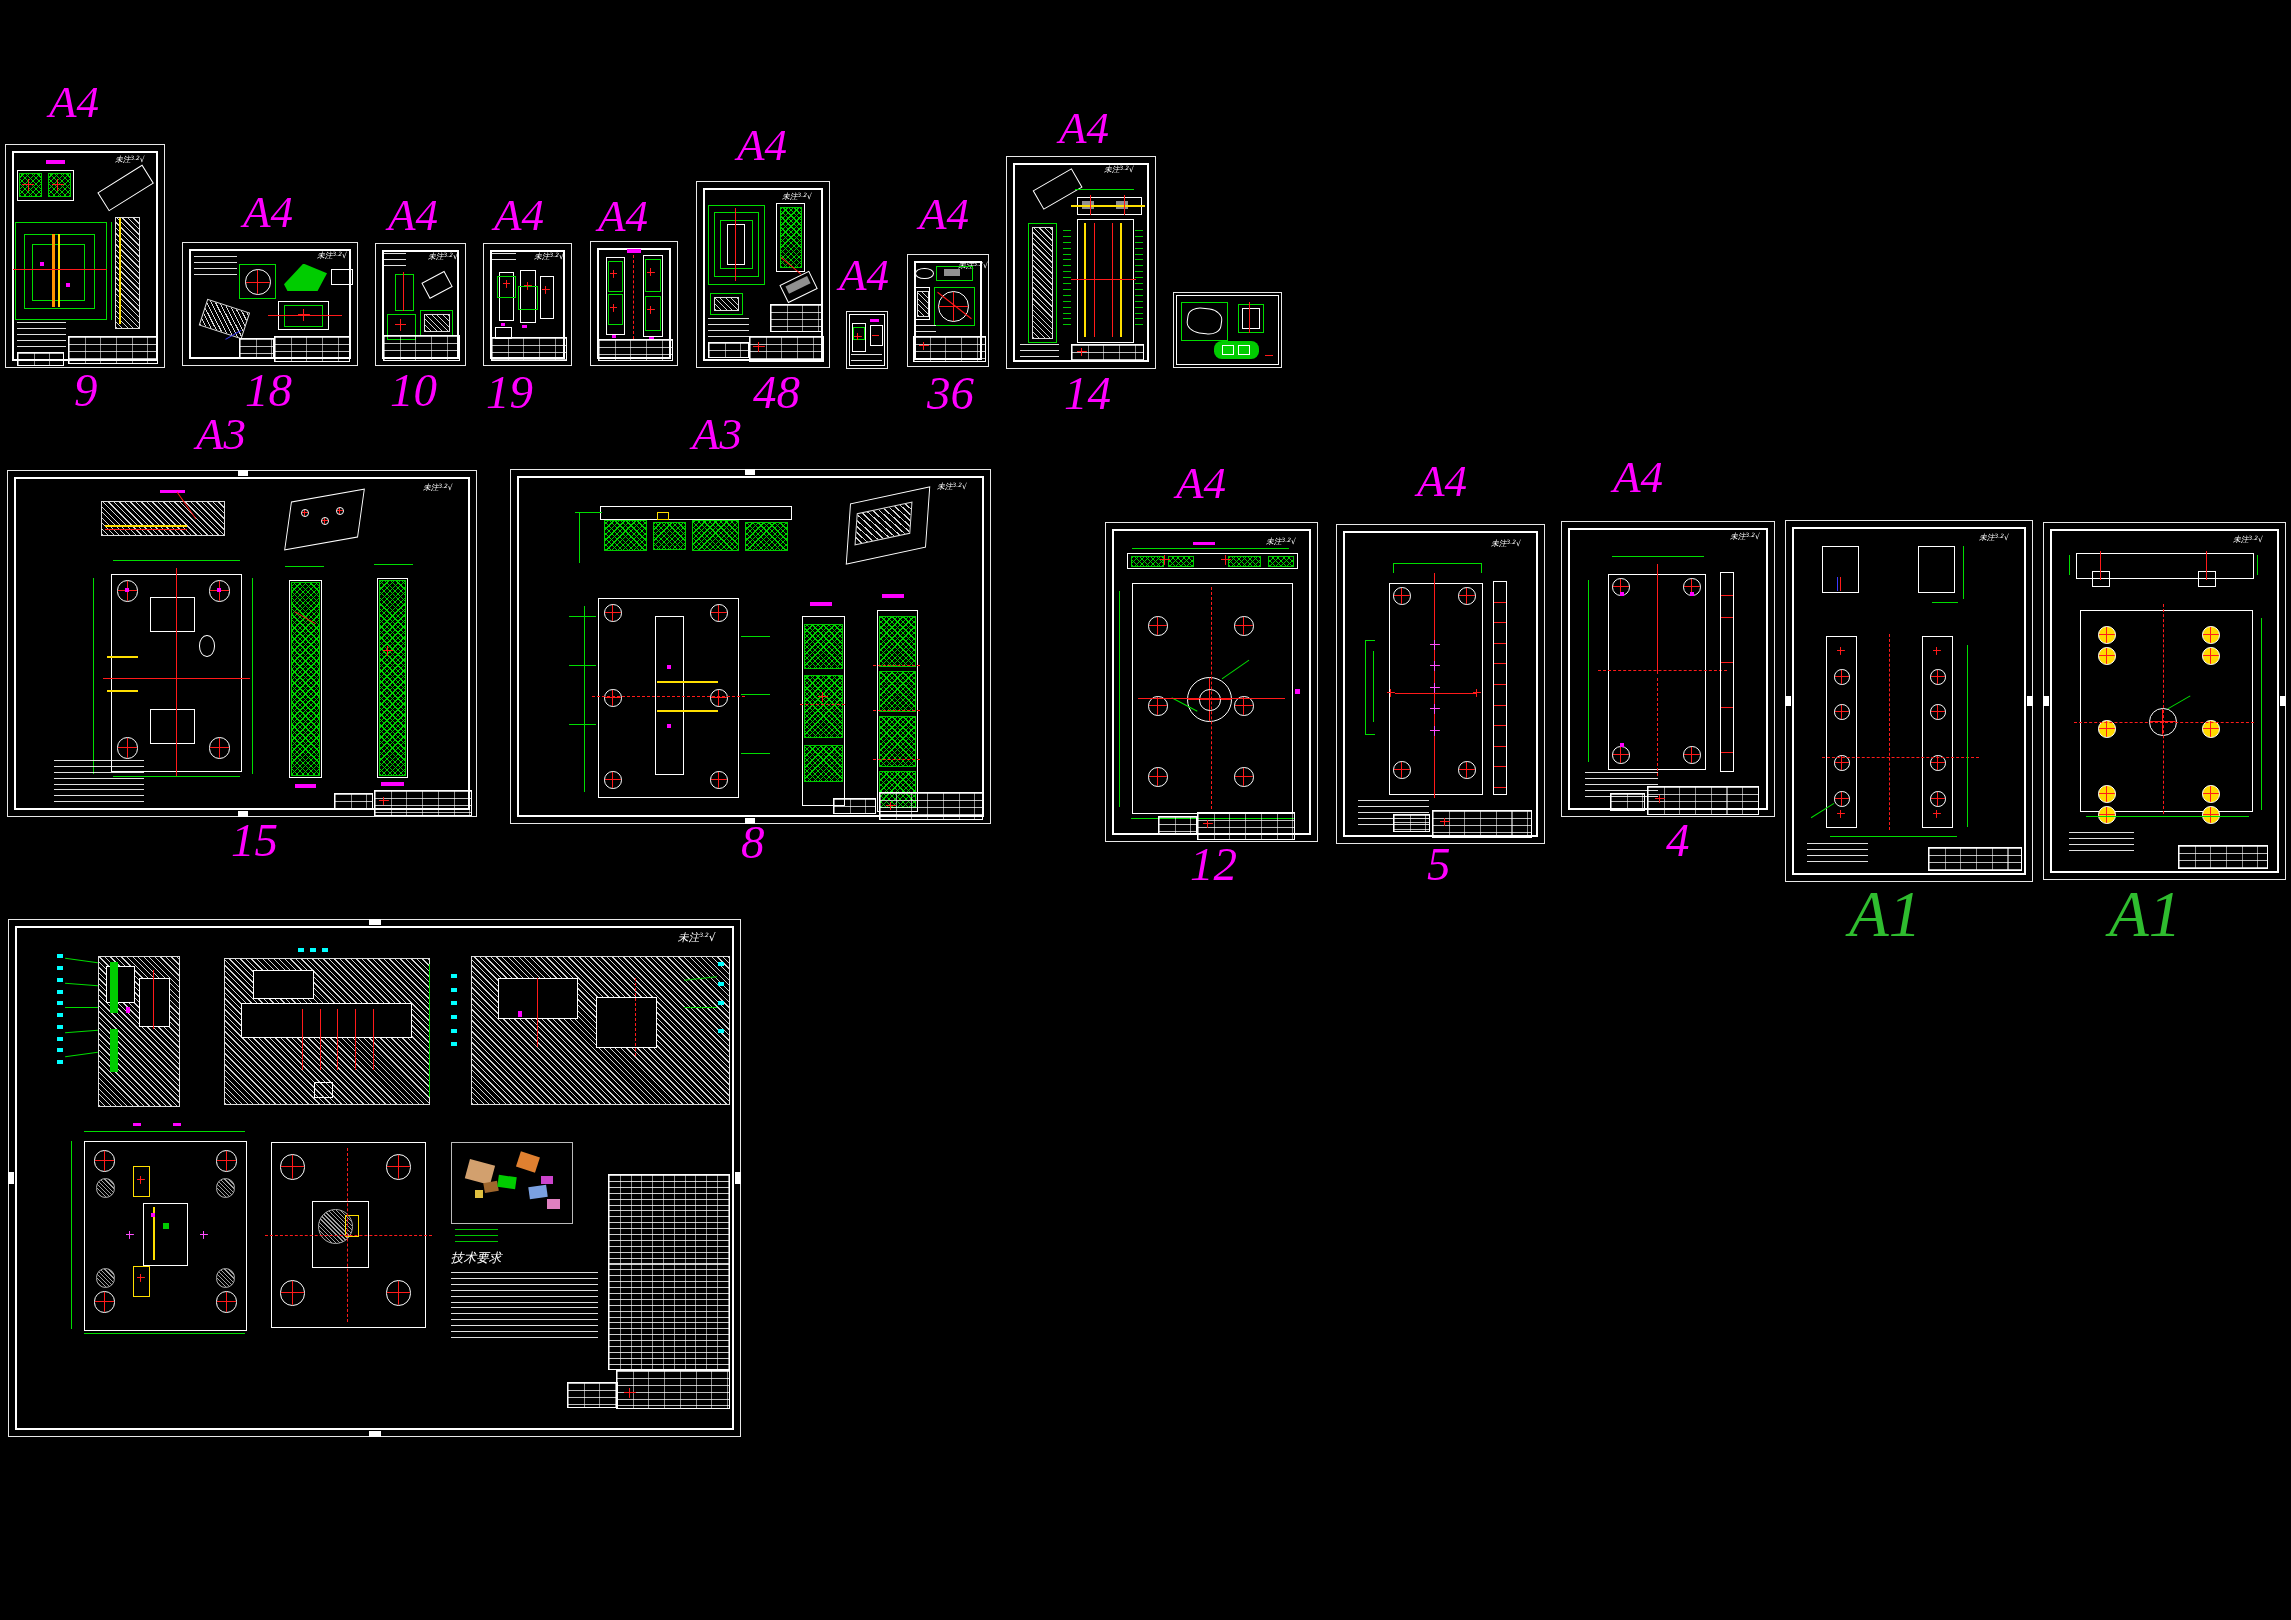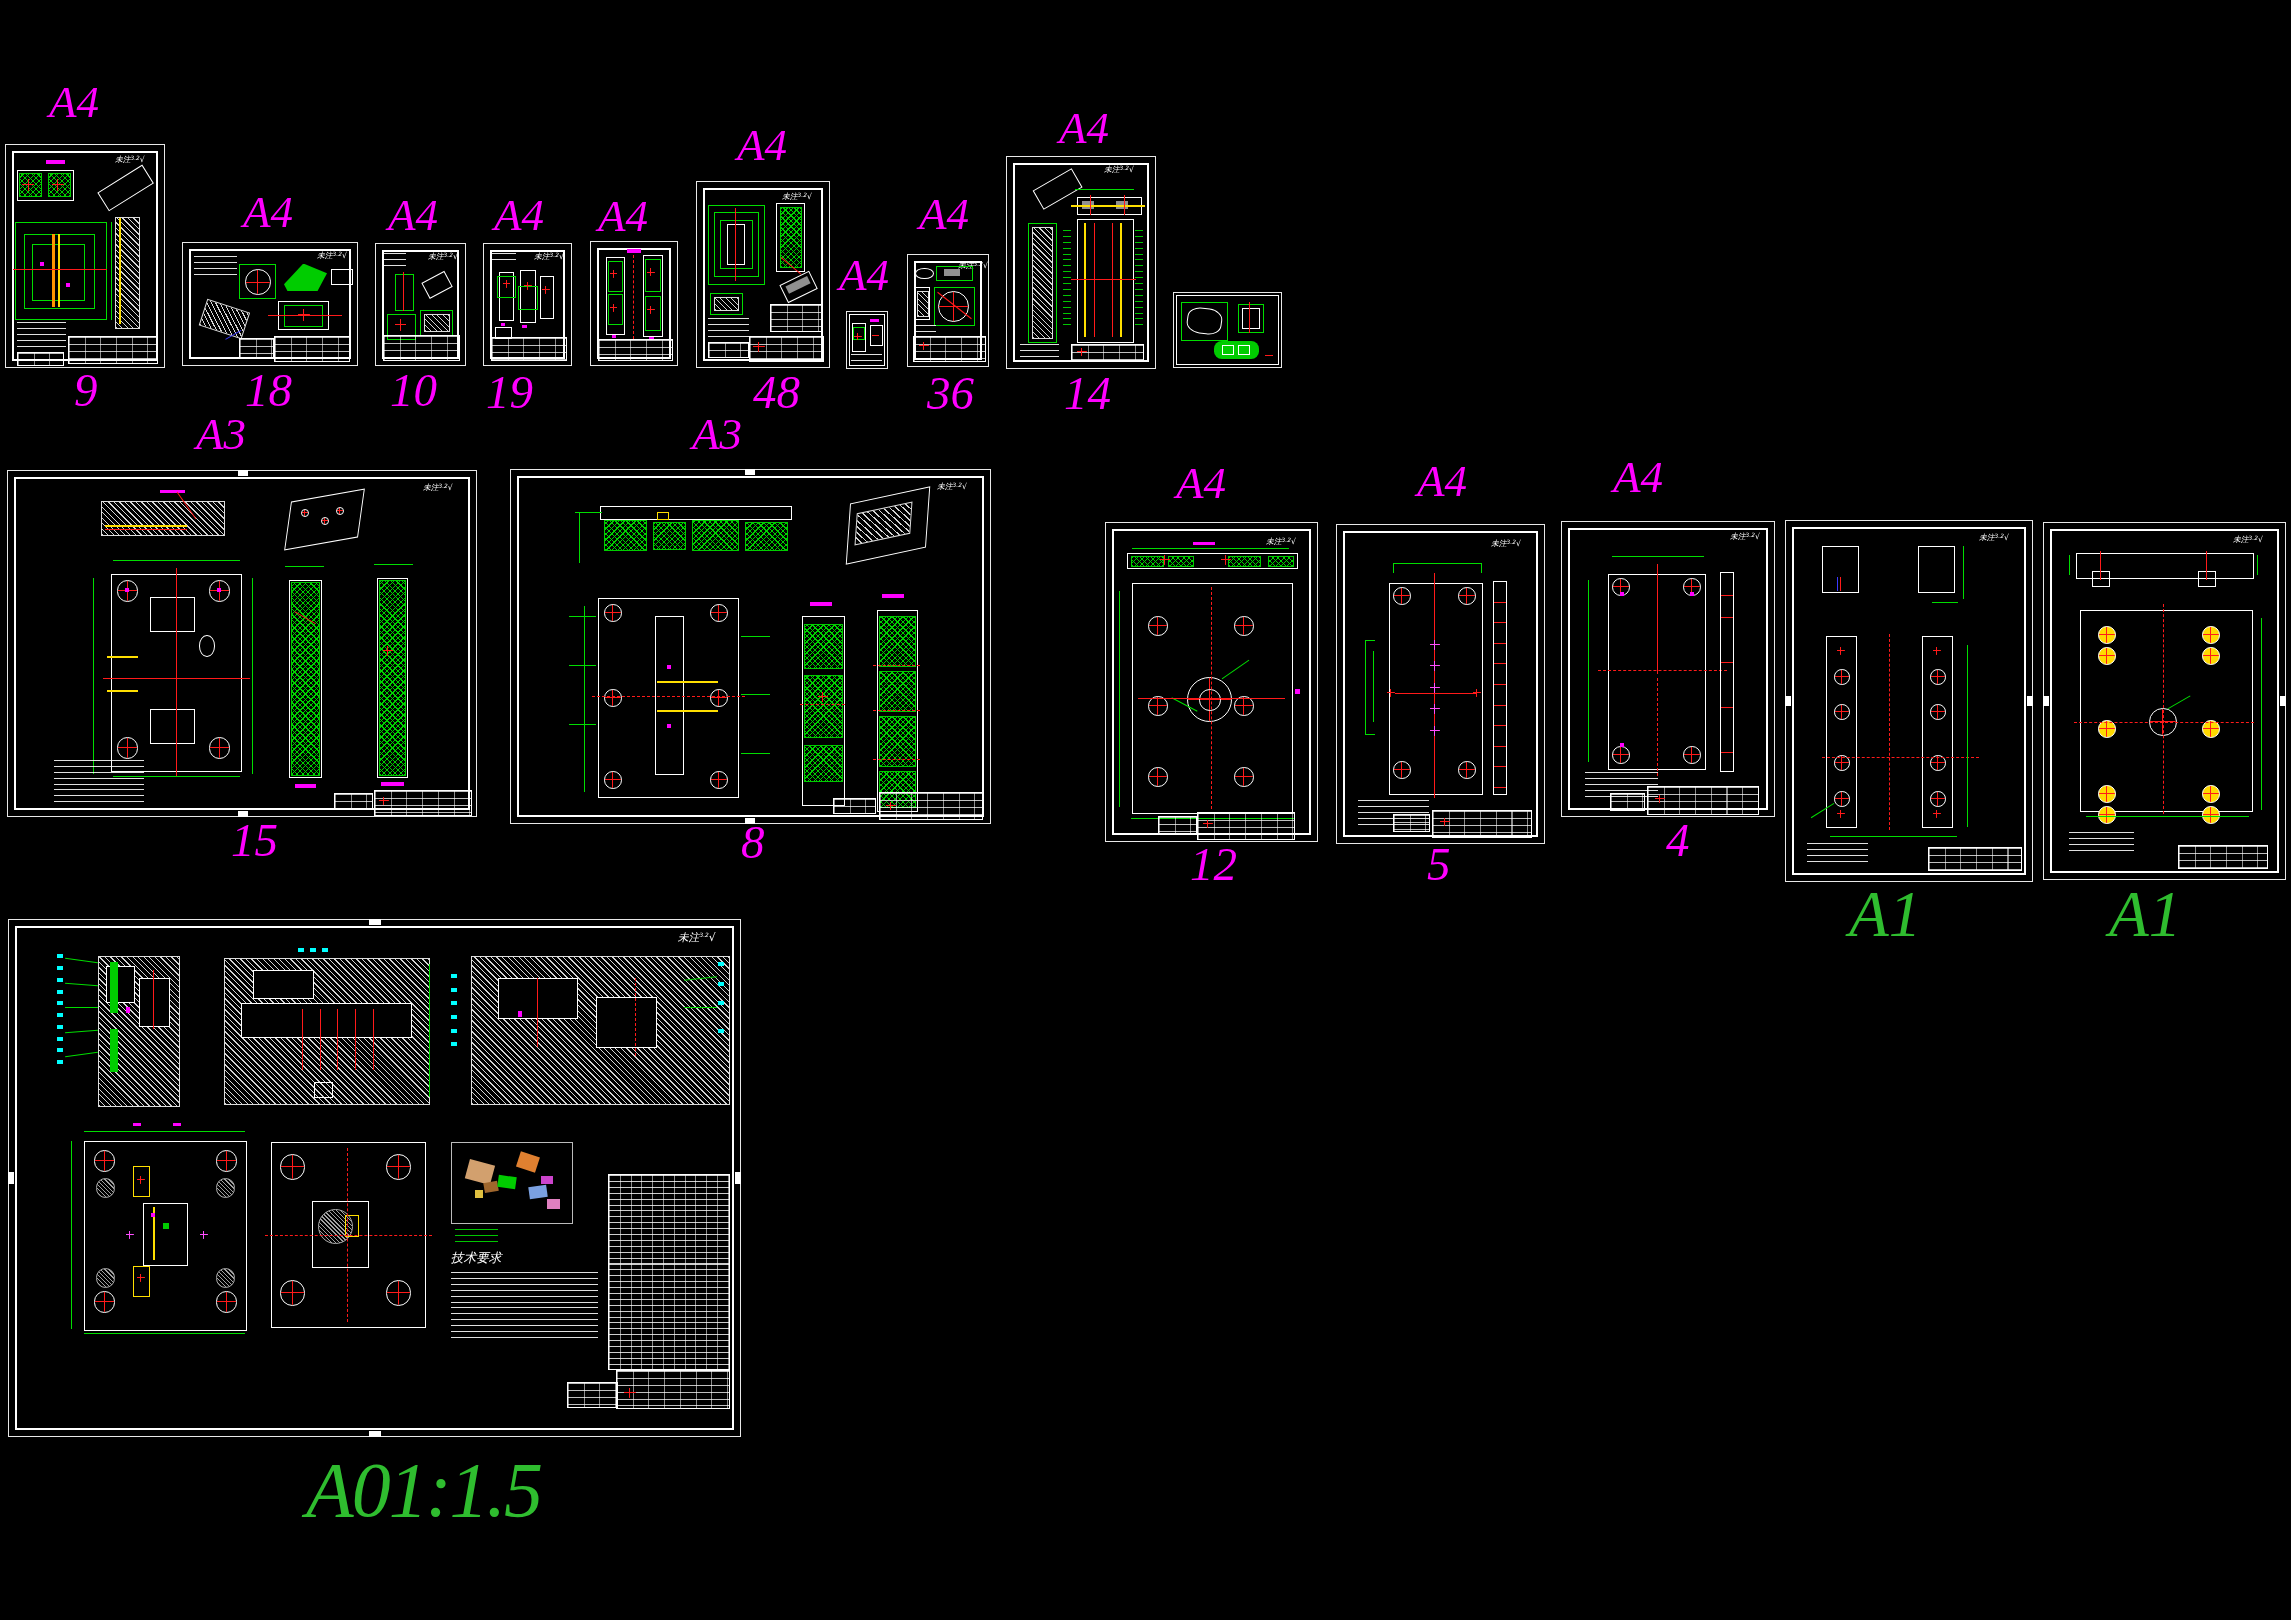--- a/index.html
+++ b/index.html
@@ -93,21 +93,20 @@
   <i class="lblM num" style="left:927px;top:370px">36</i>
   <i class="lblM num" style="left:1064px;top:370px">14</i>
   <i class="lblM num" style="left:231px;top:817px">15</i>
   <i class="lblM num" style="left:741px;top:819px">8</i>
   <i class="lblM num" style="left:1190px;top:841px">12</i>
   <i class="lblM num" style="left:1427px;top:841px">5</i>
   <i class="lblM num" style="left:1666px;top:817px">4</i>
 
   <i class="lblG a1l" style="left:1849px;top:882px">A1</i>
   <i class="lblG a1l" style="left:2109px;top:882px">A1</i>
-  <i class="lblG a01" style="left:306px;top:1451px">A01:1.5</i>
 
   <div class="sheet" style="left:4.9px;top:144px;width:160px;height:224px">
     <i class="f1"></i>
       <i class="f2"></i>
     <i class="rough" style="left:110px;top:11.8px"><span>未注</span><span class="rv">3.2</span><span>√</span></i>
     <i class="mdot" style="left:41px;top:15.7px;width:19.6px;height:3.9px"></i>
     <i class="wbox" style="left:11.8px;top:25.5px;width:55px;height:29px"></i>
     <i class="gh" style="left:13.7px;top:29px;width:21.6px;height:21.6px"></i>
     <i class="gh" style="left:43px;top:29px;width:21.6px;height:21.6px"></i>
     <i class="crossr" style="left:17.6px;top:35px;width:11.8px;height:11.8px"></i>

